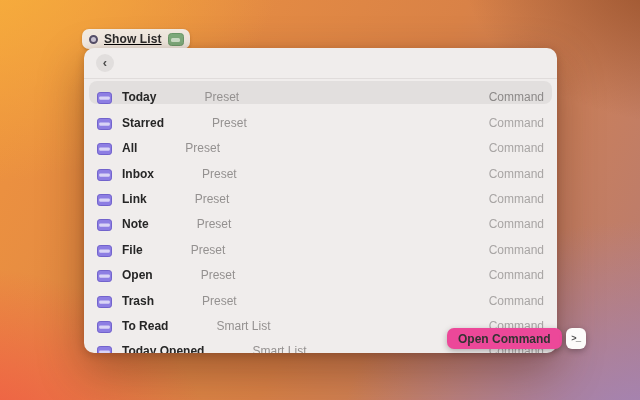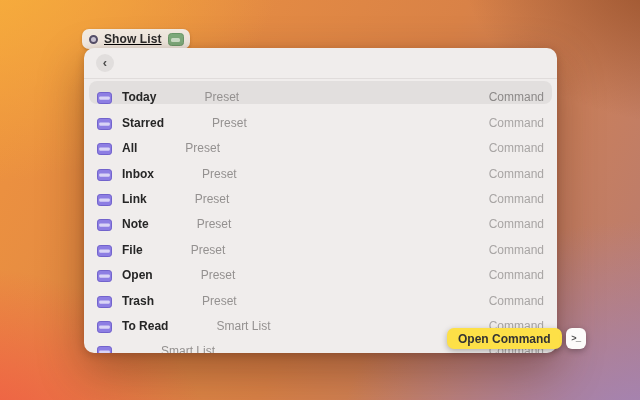--- a/index.html
+++ b/index.html
@@ -47,21 +47,21 @@
   .row{height:23.4px;margin:0 5px 2px 5px;padding:0 8px;border-radius:8px;
     display:flex;align-items:flex-end;}
   .row.selected{background:#e2dfde;}
   .row-icon{width:15px;height:12px;flex:0 0 auto;margin-right:10px;display:block;}
   .row-title{font-size:12px;font-weight:700;color:#262626;margin-right:9px;white-space:nowrap;}
   .row-subtitle{font-size:12px;color:#949190;white-space:nowrap;margin-left:39px;}
   .row-accessory{margin-left:auto;font-size:12px;color:#a8a5a4;margin-top:20px;}
   .row.selected .row-accessory{color:#8c8988;}
   
   .action-bar{position:absolute;left:447px;top:328px;display:flex;align-items:center;gap:4px;}
-  .action-btn{height:21px;padding:0 11px;background:#fde047;border-radius:7px;
+  .action-btn{height:21px;padding:0 11px;background:#ec4899;border-radius:7px;
     display:flex;align-items:center;box-shadow:0 2px 6px rgba(0,0,0,.28);
     font-size:12px;font-weight:700;color:#333;}
   .action-key{width:20px;height:21px;background:#fcfbfa;border-radius:6px;
     display:flex;align-items:center;justify-content:center;
     box-shadow:0 2px 6px rgba(0,0,0,.28);
     font-family:"Liberation Mono","DejaVu Sans Mono",monospace;
     font-size:9px;font-weight:700;color:#4c4c4c;letter-spacing:-1px;}
 </style>
 </head>
 <body>
@@ -177,20 +177,21 @@
     <span class="row-title">To Read</span>
     <span class="row-subtitle">Smart List</span>
     <span class="row-accessory">Command</span>
   </div>
 
   <div class="row">
     <svg class="row-icon" viewBox="0 0 15 12">
       <rect x="0.5" y="0.5" width="14" height="11" rx="2.6" fill="#8d7ee3" stroke="#7263cc"></rect>
       <rect x="2.2" y="4.4" width="10.6" height="3.4" rx="1.2" fill="#d9d4f6"></rect>
     </svg>
+    <span class="row-title">Today Opened</span>
     <span class="row-subtitle">Smart List</span>
     <span class="row-accessory">Command</span>
   </div>
 </div>
 </div>
 
 <div class="action-bar">
   <div class="action-btn">
     <span>Open Command</span>
   </div>

